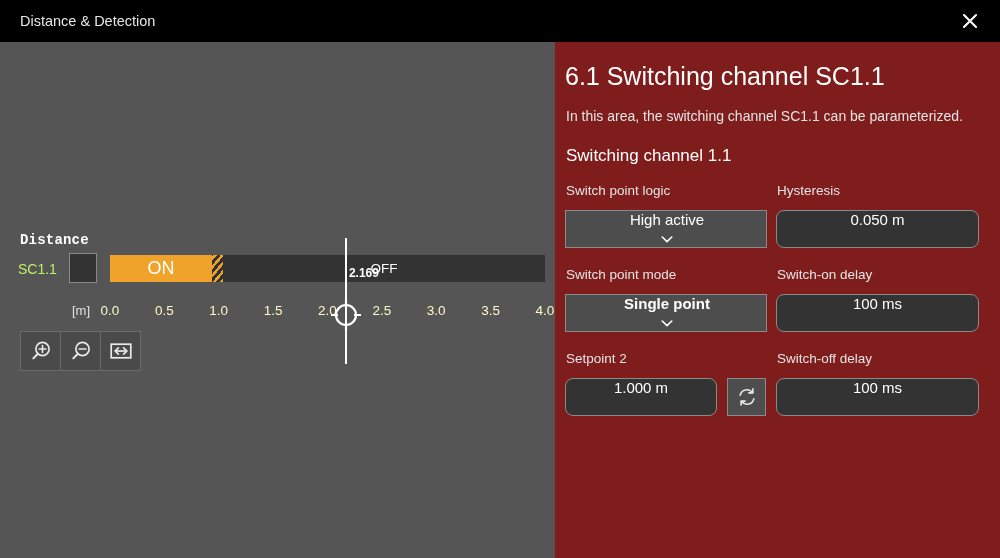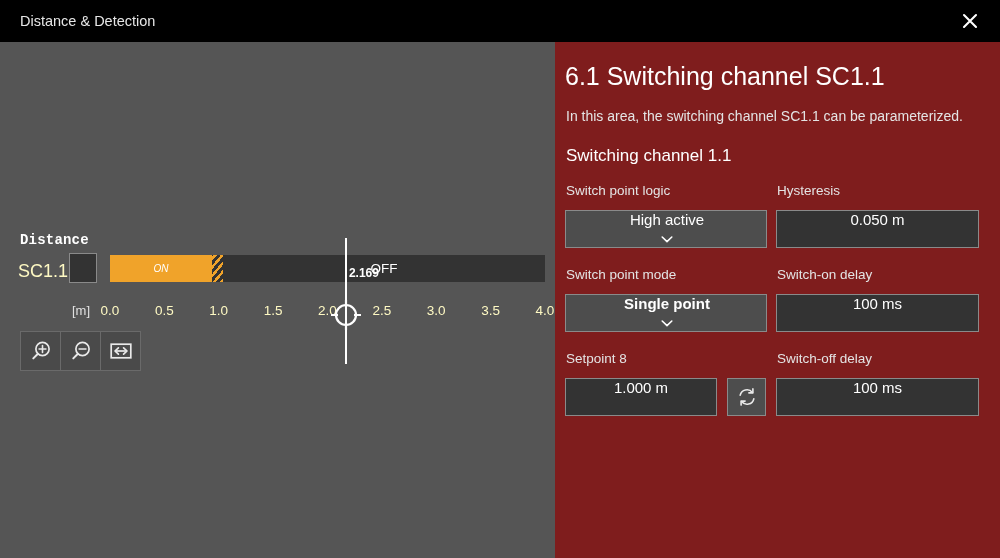--- a/index.html
+++ b/index.html
@@ -59,22 +59,22 @@
     font-size: 14px;
     font-weight: bold;
     color: #ffffff;
     letter-spacing: .2px;
     font-family: Liberation Mono, monospace;
   }
 
   .channel-label {
     position: absolute;
     left: 18px; top: 219px;
-    font-size: 18px;
-    color: #fef9c3;
+    font-size: 14px;
+    color: #bef264;
   }
 
   .led-box {
     position: absolute;
     left: 69px; top: 211px;
     width: 28px; height: 30px;
     background: #333333;
     border: 1px solid #8a8a8a;
     box-sizing: border-box;
   }
@@ -107,23 +107,22 @@
       #f0a32a 0px, #f0a32a 2.5px,
       #333333 2.5px, #333333 5.5px
     );
   }
   .bar-label-on {
     position: absolute;
     left: 0; top: 0;
     width: 102px; height: 35px;
     line-height: 27px;
     text-align: center;
-    font-size: 10px;
-    color: #ffffff;
-    font-style: italic;
+    font-size: 18px;
+    color: #ffffff;
   }
   .bar-label-off {
     position: absolute;
     left: 113px; top: 0;
     width: 322px; height: 27px;
     line-height: 27px;
     text-align: center;
     font-size: 13.5px;
     color: #ffffff;
   }
@@ -248,20 +247,21 @@
   }
   .dropdown-text {
     font-size: 15px;
     color: #ffffff;
   }
   .dropdown svg { display: block; flex: none; }
   .textfield {
     background: #333333;
     padding: 0 12px;
     cursor: text;
+    border-radius: 8px;
   }
   .textfield-text {
     font-size: 15px;
     color: #ffffff;
   }
   .icon-btn {
     background: #4d4d4d;
     justify-content: center;
     cursor: pointer;
     width: 38px;
@@ -380,21 +380,21 @@
         <path d="M3.2 6 L8 10.6 L12.8 6" fill="none" stroke="#ffffff" stroke-width="1.6" stroke-linecap="round" stroke-linejoin="round"></path>
       </svg>
     </span>
   </div>
 
   <div class="field-label" style="left:222px; top:225px;">Switch-on delay</div>
   <div class="control textfield" style="left:221px; top:252px; width:203px;">
     <span class="textfield-text">100 ms</span>
   </div>
 
-  <div class="field-label" style="left:11px; top:309px;">Setpoint 8</div>
+  <div class="field-label" style="left:11px; top:309px;">Setpoint 2</div>
   <div class="control textfield" style="left:10px; top:336px; width:152px;">
     <span class="textfield-text">1.000 m</span>
   </div>
   <div class="control icon-btn" style="left:172px; top:336px; width:39px;">
     <span>
       <svg width="22" height="22" viewBox="0 0 22 22">
         <path d="M4.2 9.2 A6.9 6.9 0 0 1 16.4 6.4" fill="none" stroke="#e9e9e9" stroke-width="1.6" stroke-linecap="round"></path>
         <path d="M17.8 12.8 A6.9 6.9 0 0 1 5.6 15.6" fill="none" stroke="#e9e9e9" stroke-width="1.6" stroke-linecap="round"></path>
         <path d="M16.9 2.9 L16.9 6.9 L12.9 6.9" fill="none" stroke="#e9e9e9" stroke-width="1.6" stroke-linecap="round" stroke-linejoin="round"></path>
         <path d="M5.1 19.1 L5.1 15.1 L9.1 15.1" fill="none" stroke="#e9e9e9" stroke-width="1.6" stroke-linecap="round" stroke-linejoin="round"></path>

